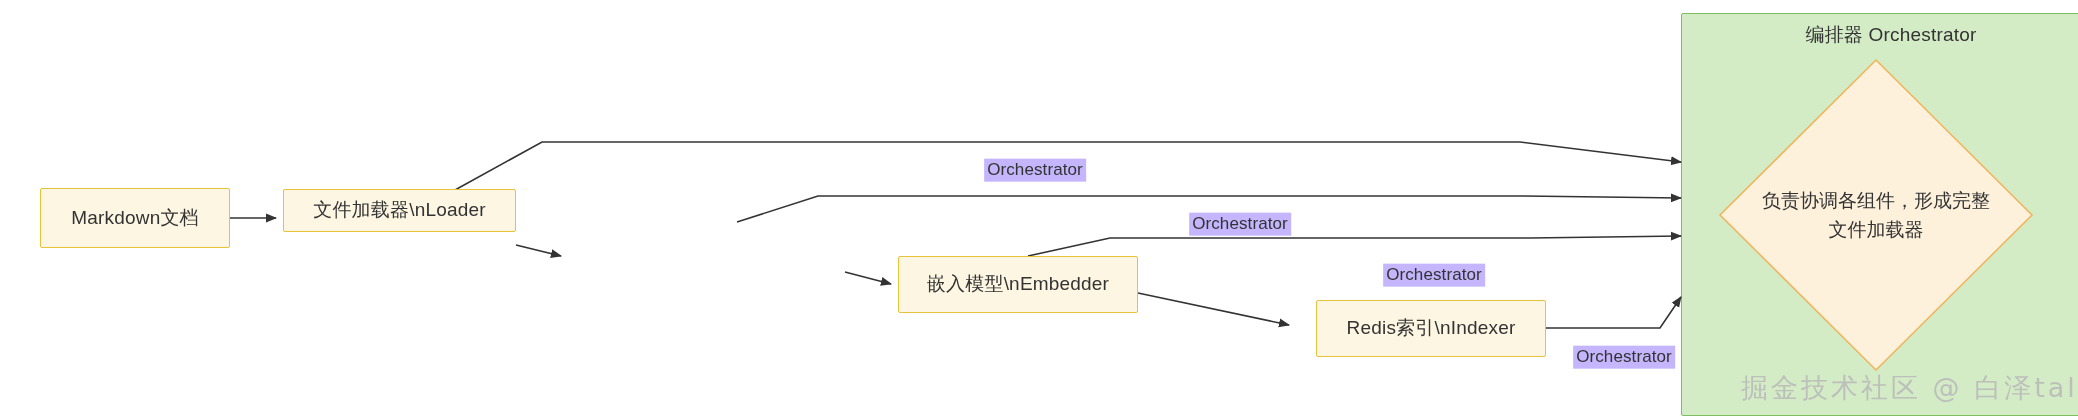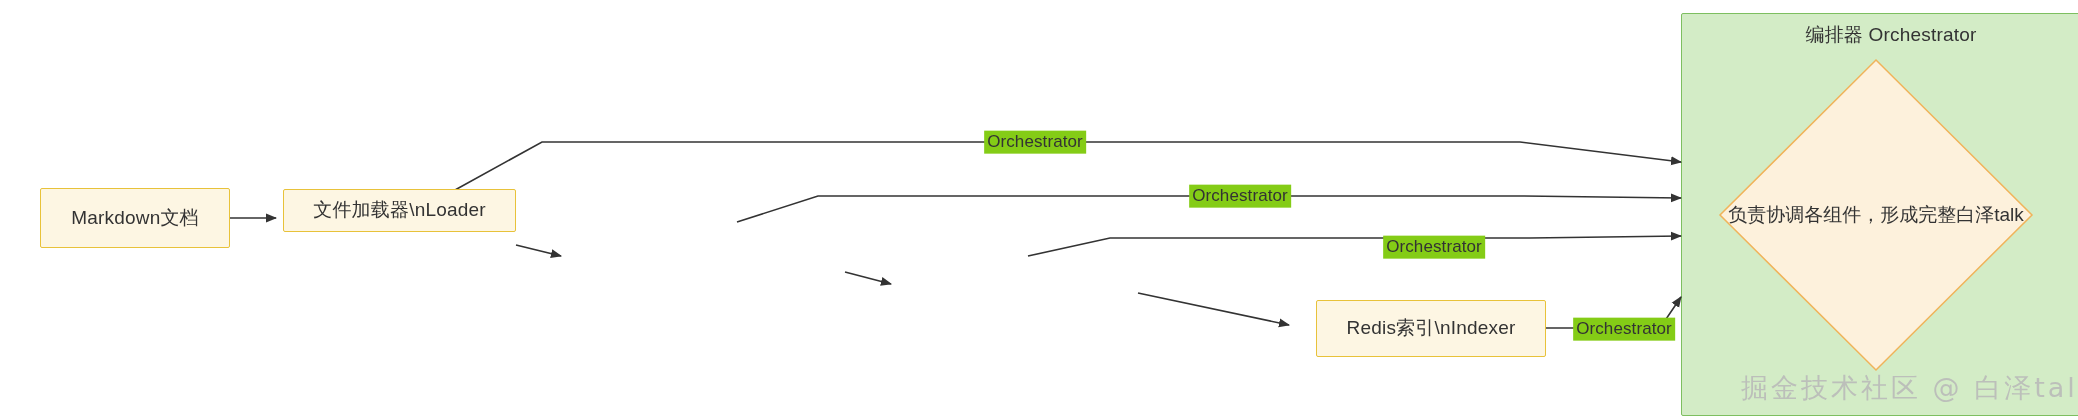--- a/index.html
+++ b/index.html
@@ -64,39 +64,40 @@
     top: 0;
     overflow: visible;
   }
   .diamond-label {
     position: absolute;
     left: 0;
     top: 0;
     width: 100%;
     height: 100%;
     display: flex;
-    flex-direction: row;
+    flex-direction: column;
     align-items: center;
     justify-content: center;
     font-size: 19px;
     color: #333333;
     line-height: 1.55;
     text-align: center;
     pointer-events: none;
   }
   .edge-label {
     position: absolute;
-    background: #84cc16;
+    background: #c4b5fd;
     color: #333333;
     font-size: 17px;
     line-height: 1.1;
     padding: 2px 3px;
     white-space: nowrap;
     letter-spacing: 0.1px;
     transform: translate(-50%, -50%);
+    margin-top: 28px;
   }
   .watermark {
     position: absolute;
     font-size: 27px;
     color: #b8b8b8;
     opacity: 0.85;
     white-space: nowrap;
     letter-spacing: 3px;
     font-family: "DejaVu Sans", "Liberation Sans", sans-serif;
   }
@@ -109,21 +110,21 @@
   <div class="group-panel" id="group-panel" style="left: 1681px; top: 13px; width: 420px; height: 403px;">
     <div class="group-title">编排器 Orchestrator</div>
   </div>
 
   <div class="diamond-wrap" id="diamond-wrap" style="left: 1720px; top: 60px; width: 312px; height: 310px;">
     <svg id="diamond-svg" xmlns="http://www.w3.org/2000/svg" aria-hidden="true" width="312" height="310">
       <polygon id="diamond-poly" fill="#fdf1dc" stroke="#f0b35a" stroke-width="1.5" points="156,0 312,155 156,310 0,155"></polygon>
     </svg>
     <div class="diamond-label">
       <span>负责协调各组件，形成完整</span>
-      <span>白泽talk</span>
+      <span>文件加载器</span>
     </div>
   </div>
 
   <div class="watermark" id="watermark" style="left: 1741px; top: 370px;">掘金技术社区 @ 白泽talk</div>
 
   <svg class="edges" id="edges-svg" xmlns="http://www.w3.org/2000/svg">
     <defs>
       <marker id="arrowhead" viewBox="0 0 10 10" refX="9" refY="5" markerWidth="7" markerHeight="7" orient="auto-start-reverse">
         <path d="M 0 1 L 10 5 L 0 9 z" fill="#333333"></path>
       </marker>
@@ -135,20 +136,21 @@
         <path d="M 1138 293 L 1289 325" fill="none" stroke="#333333" stroke-width="1.6" marker-end="url(#arrowhead)"></path>
         <path d="M 455 190 L 542 142 L 1520 142 L 1681 162" fill="none" stroke="#333333" stroke-width="1.6" marker-end="url(#arrowhead)"></path>
         <path d="M 737 222 L 818 196 L 1520 196 L 1681 198" fill="none" stroke="#333333" stroke-width="1.6" marker-end="url(#arrowhead)"></path>
         <path d="M 1028 256 L 1110 238 L 1530 238 L 1681 236" fill="none" stroke="#333333" stroke-width="1.6" marker-end="url(#arrowhead)"></path>
         <path d="M 1526 328 L 1660 328 L 1681 297" fill="none" stroke="#333333" stroke-width="1.6" marker-end="url(#arrowhead)"></path>
       </g>
   </svg>
 
   <div class="node" id="node-source" style="left: 40px; top: 188px; width: 190px; height: 60px;">Markdown文档</div>
   <div class="node" id="node-loader" style="left: 283px; top: 189px; width: 233px; height: 43px;">文件加载器\nLoader</div>
+  <div class="node" id="node-embedder" style="left: 898px; top: 256px; width: 240px; height: 57px;">嵌入模型\nEmbedder</div>
   <div class="node" id="node-indexer" style="left: 1296px; top: 300px; width: 230px; height: 57px; margin-left: 20px;">Redis索引\nIndexer</div>
 
   <div class="edge-label" id="elabel-0" style="left: 1035px; top: 142px;">Orchestrator</div>
   <div class="edge-label" id="elabel-1" style="left: 1240px; top: 196px;">Orchestrator</div>
   <div class="edge-label" id="elabel-2" style="left: 1434px; top: 247px;">Orchestrator</div>
   <div class="edge-label" id="elabel-3" style="left: 1624px; top: 329px;">Orchestrator</div>
 
 </div>
 
 </body></html>

